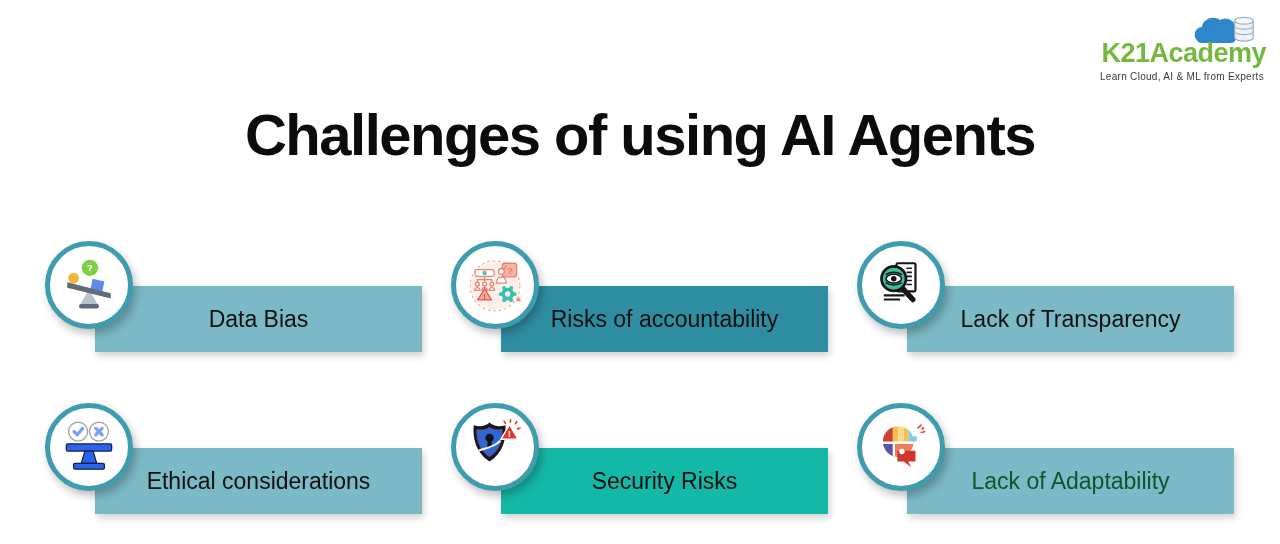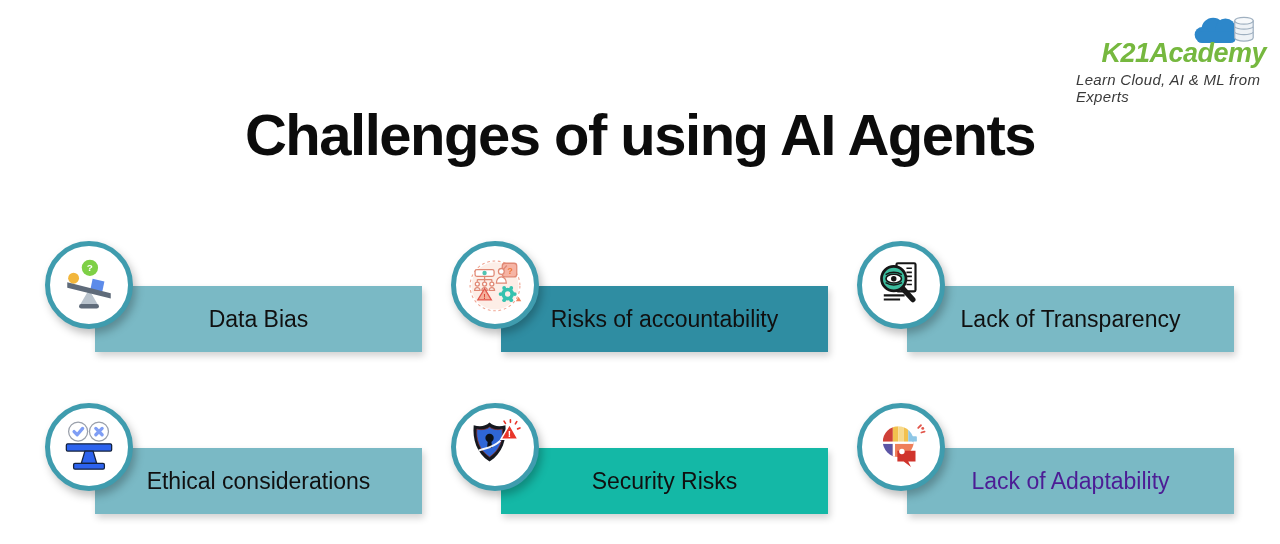--- a/index.html
+++ b/index.html
@@ -1,24 +1,24 @@
 <!DOCTYPE html>
 <html><head>
 <meta charset="utf-8">
 <style>
   html,body{margin:0;padding:0;background:#fff;}
   .canvas{
     position:relative;width:1280px;height:544px;overflow:hidden;background:#ffffff;
     font-family:"Liberation Sans",sans-serif;
   }
   
-  .logo{position:absolute;top:8px;right:14px;width:190px;display:flex;flex-direction:column;align-items:flex-end;font-style:italic;}
+  .logo{position:absolute;top:8px;right:14px;width:190px;display:flex;flex-direction:column;align-items:flex-end;}
   .logo-art{width:74px;height:44px;margin-right:2px;margin-bottom:-13px;}
   .brand{font-size:27px;font-weight:bold;letter-spacing:-0.5px;line-height:1.1;}
-  .tagline{font-size:15px;color:#3a3a3a;letter-spacing:0.3px;margin-top:2px;padding-right:2px;}
+  .tagline{font-size:10px;color:#3a3a3a;letter-spacing:0.3px;margin-top:2px;padding-right:2px;}
   
   .title{
     position:absolute;top:88px;left:0;right:0;margin:14px;text-align:center;
     font-size:58px;font-weight:800;letter-spacing:-1.5px;line-height:1.15;
   }
   
   .item{position:absolute;width:380px;height:132px;}
   .col1{left:45px}.col2{left:451px}.col3{left:857px}
   .row1{top:241px}.row2{top:403px}
   .bar{
@@ -170,21 +170,21 @@
         <text x="48" y="21" text-anchor="middle" font-size="11" font-weight="bold" fill="#ffffff">!</text>
         <g stroke="#e8352a" stroke-width="1.8" stroke-linecap="round" fill="none">
           <path d="M42 3.5 L43.5 6 M49 2 L49 4.8 M56 4 L54.5 6.5 M59.5 11 L57 12"></path>
         </g>
       </svg>
     </div>
   </div>
 
   <div class="item col3 row2">
     <div class="bar" style="background: rgb(122, 185, 197);">
-      <span class="label" style="color: #4c1d95; text-align: center;">Lack of Adaptability</span>
+      <span class="label" style="color: #14532d; text-align: center;">Lack of Adaptability</span>
     </div>
     <div class="badge" style="border-color: rgb(63, 156, 174);">
       <svg viewBox="0 0 64 64">
         <defs>
             <clipPath id="headclip">
               <circle cx="29" cy="26" r="17"></circle>
             </clipPath>
           </defs>
         <g clip-path="url(#headclip)">
           <rect x="12" y="9" width="11" height="18" fill="#cf4038"></rect>

